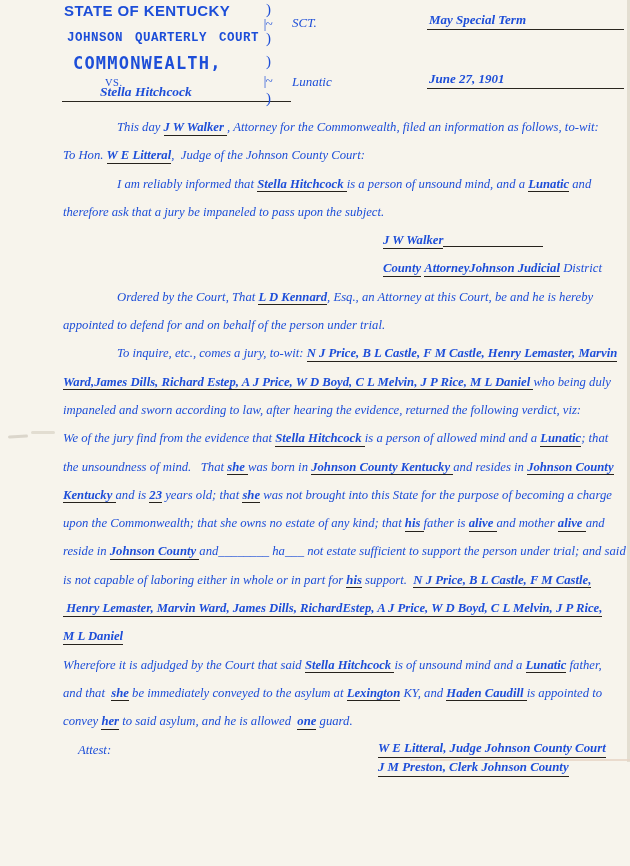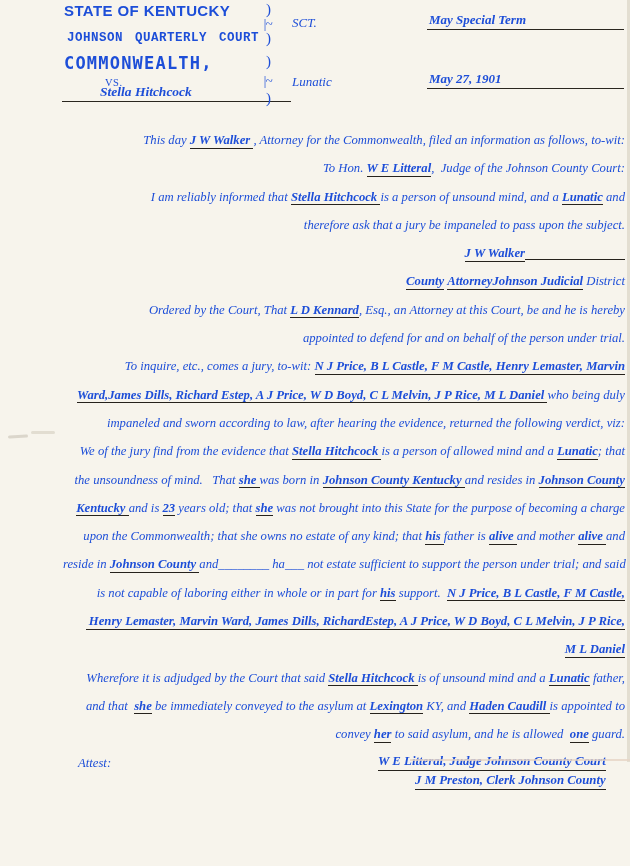--- a/index.html
+++ b/index.html
@@ -6,33 +6,33 @@
   .page{
     position:relative;width:630px;height:866px;margin:0;
     background:#f7f4ec;color:#1d4ed8;overflow:hidden;
     font-family:"Liberation Serif",serif;
   }
   
   .hdr-state{position:absolute;left:64px;top:2px;
     font-family:"Liberation Sans",sans-serif;font-weight:700;font-size:15px;letter-spacing:.4px;}
   .hdr-court{position:absolute;left:67px;top:31px;
     font-family:"Liberation Mono",monospace;font-weight:700;font-size:12.5px;letter-spacing:.5px;word-spacing:4px;}
-  .hdr-plaintiff{position:absolute;left:64px;top:53px;
+  .hdr-plaintiff{position:absolute;left:73px;top:53px;
     font-family:"DejaVu Sans Mono",monospace;font-weight:600;font-size:17px;letter-spacing:1.2px;}
   .hdr-vs{position:absolute;left:105px;top:77px;font-size:10.5px;letter-spacing:.5px;}
   .hdr-def{position:absolute;left:62px;top:84px;width:191px;height:17px;
     border-bottom:1.5px solid #2a261f;padding-left:38px;
     font-weight:700;font-style:italic;font-size:13.5px;}
   .br{position:absolute;font-size:15px;}
   .br-mid{position:absolute;font-size:13px;font-style:italic;letter-spacing:-1px;}
   .cap-label{position:absolute;font-style:italic;font-size:13px;text-align:center;}
   .cap-value{position:absolute;width:195px;height:17px;border-bottom:1.5px solid #2a261f;
     font-style:italic;font-weight:700;font-size:13px;padding-left:2px;margin-left:47px;}
   
-  .docbody{position:absolute;left:63px;top:126px;width:562px;text-align:right;}
+  .docbody{position:absolute;left:63px;top:113px;width:562px;}
   .bline{white-space:pre;height:28.3px;line-height:28.3px;font-style:italic;font-size:12.7px;}
   .bline .fb{font-weight:700;border-bottom:1.4px solid #26221c;padding-bottom:.5px;}
   .bline .fill{display:inline-block;border-bottom:1.4px solid #26221c;height:13px;vertical-align:-3px;}
   
   .attest{position:relative;height:44px;margin-top:1px;}
   .attest-label{position:absolute;left:15px;top:6px;font-style:italic;font-size:12.7px;}
   .sigblock{position:absolute;left:315px;top:2px;}
   .sigrow{line-height:15.5px;}
   .sigline{display:inline-block;font-style:italic;font-weight:700;font-size:12.8px;
     border-bottom:1.4px solid #26221c;padding-bottom:.5px;}
@@ -57,21 +57,21 @@
   <div class="cap-value" style="left:380px;top:12px;">May Special Term</div>
 
   <div class="hdr-plaintiff">COMMONWEALTH,</div>
   <div class="hdr-vs">VS.</div>
   <div class="hdr-def">Stella Hitchcock</div>
 
   <div class="br" style="left:266px;top:53px;">)</div>
   <div class="br-mid" style="left:263px;top:73px;">|~</div>
   <div class="br" style="left:266px;top:90px;">)</div>
   <div class="cap-label" style="left:292px;top:74px;">Lunatic</div>
-  <div class="cap-value" style="left:380px;top:71px;">May 27, 1901</div>
+  <div class="cap-value" style="left:380px;top:71px;">June 27, 1901</div>
 
   <div class="docbody" id="docbody">
 
     <div class="bline" style="padding-left: 54px;"><span class="fn">This day </span><span class="fb">J W Walker </span><span class="fn">, Attorney for the Commonwealth, filed an information as follows, to-wit:</span></div>
       <div class="bline"><span class="fn">To Hon. </span><span class="fb">W E Litteral</span><span class="fn">,  Judge of the Johnson County Court:</span></div>
       <div class="bline" style="padding-left: 54px;"><span class="fn">I am reliably informed that </span><span class="fb">Stella Hitchcock </span><span class="fn">is a person of unsound mind, and a </span><span class="fb">Lunatic</span><span class="fn"> and</span></div>
       <div class="bline"><span class="fn">therefore ask that a jury be impaneled to pass upon the subject.</span></div>
       <div class="bline" style="padding-left: 320px;"><span class="fb">J W Walker</span><span class="fill" style="width: 100px;"></span></div>
       <div class="bline" style="padding-left: 320px;"><span class="fb">County</span><span class="fn"> </span><span class="fb">AttorneyJohnson Judicial</span><span class="fn"> District</span></div>
       <div class="bline" style="padding-left: 54px;"><span class="fn">Ordered by the Court, That </span><span class="fb">L D Kennard</span><span class="fn">, Esq., an Attorney at this Court, be and he is hereby</span></div>

